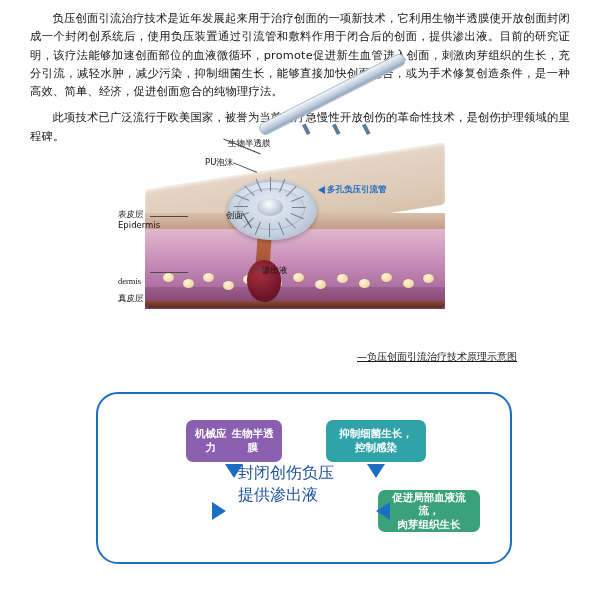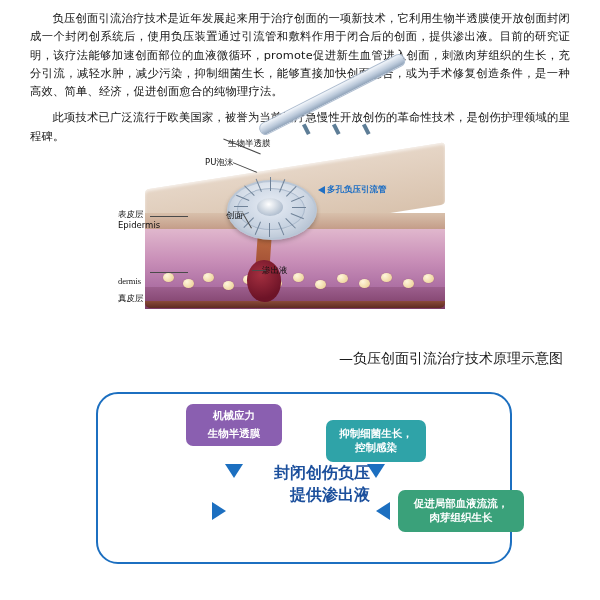--- a/index.html
+++ b/index.html
@@ -192,25 +192,26 @@
   }
   .arrow-blue {
     position: absolute;
     width: 0; height: 0;
     border-top: 4px solid transparent;
     border-bottom: 4px solid transparent;
     border-right: 7px solid #1f6fc4;
   }
   .caption {
     position: absolute;
-    left: 339px;
+    left: 357px;
     top: 240px;
-    font-size: 14px;
+    font-size: 10px;
     color: #1b1b1b;
     white-space: nowrap;
+    text-decoration: underline;
   }
 
   
   .diagram {
     position: absolute;
     left: 96px;
     top: 392px;
     width: 412px;
     height: 168px;
     border: 2px solid #1c6fc0;
@@ -232,24 +233,24 @@
     font-weight: bold;
   }
   .node.purple { background: #8a5fb0; }
   .node.teal   { background: #2fa3a8; }
   .node.blue   { background: #2f6fb5; }
   .node.green  { background: #3aa17a; }
   .center-text {
     position: absolute;
     left: 140px; top: 68px;
     width: 132px;
-    text-align: right;
+    text-align: left;
     color: #1b4f9c;
     font-size: 16px;
-    font-weight: bold;
+    font-weight: normal;
     line-height: 1.35;
   }
   .d-arrow {
     position: absolute;
     width: 0; height: 0;
   }
   .d-arrow.right {
     border-top: 9px solid transparent;
     border-bottom: 9px solid transparent;
     border-left: 14px solid #1c6fc0;
@@ -354,35 +355,35 @@
     <div class="leader" style="left:238px; top:110px; width:18px; transform:rotate(60deg);"></div>
 
     <div class="lbl" style="left:262px; top:155px;">渗出液</div>
     <div class="leader" style="left:252px; top:160px; width:14px;"></div>
 
     <div class="caption">—负压创面引流治疗技术原理示意图</div>
   </div>
 
   <div class="diagram">
 
-    <div class="node purple" style="left:88px; top:10px; width:96px; height:42px; flex-direction:column;justify-content:space-between;">
+    <div class="node purple" style="left:88px; top:26px; width:96px; height:42px; ">
       <span>机械应力</span>
       <span>生物半透膜</span>
     </div>
     <div class="d-arrow down" style="left:127px; top:70px;"></div>
 
     <div class="node teal" style="left:228px; top:26px; width:100px; height:42px; flex-direction:column;">
       <span>抑制细菌生长，</span>
       <span>控制感染</span>
     </div>
     <div class="d-arrow down" style="left:269px; top:70px;"></div>
 
     <div class="d-arrow right" style="left:114px; top:108px;"></div>
 
-    <div class="node green" style="left:300px; top:96px; width:126px; height:42px; flex-direction:column;">
+    <div class="node green" style="left:280px; top:96px; width:102px; height:42px; flex-direction:column;">
       <span>促进局部血液流流，</span>
       <span>肉芽组织生长</span>
     </div>
     <div class="d-arrow left" style="left:278px; top:108px;"></div>
 
     <div class="center-text">
       <div>封闭创伤负压</div>
       <div>提供渗出液</div>
     </div>
   </div>

